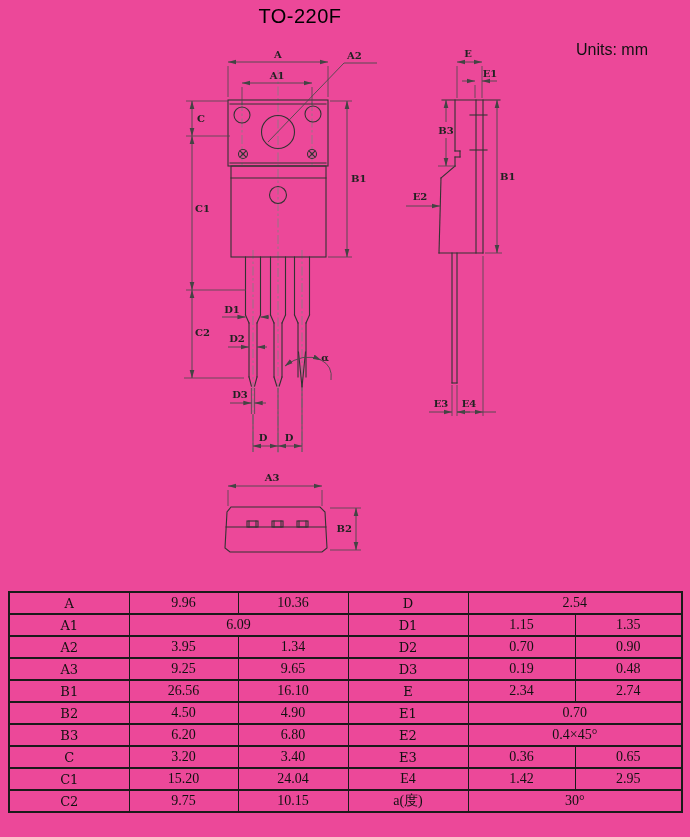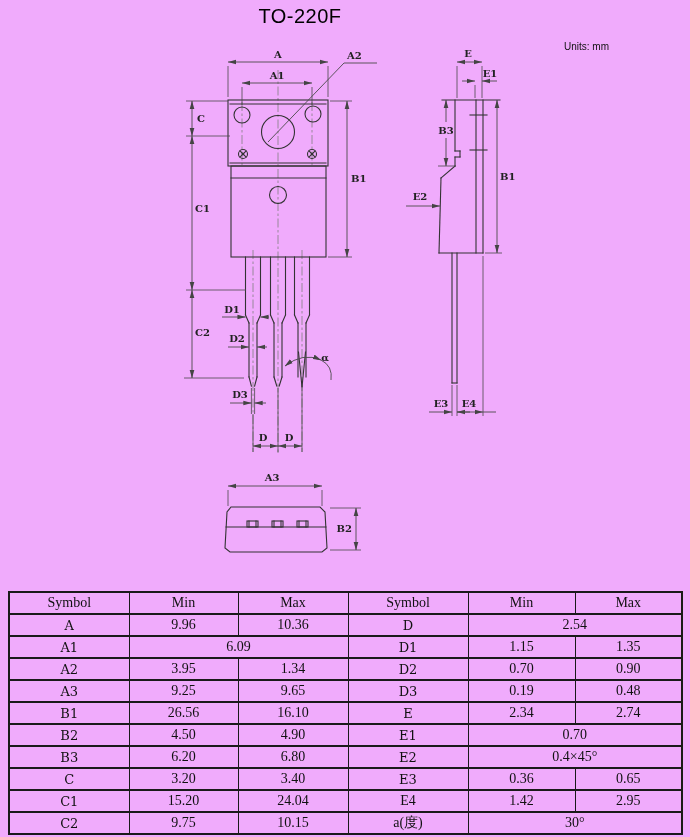--- a/index.html
+++ b/index.html
@@ -1,20 +1,20 @@
 <!DOCTYPE html>
 <html><head>
 <meta charset="utf-8">
 <style>
   html,body{margin:0;padding:0;background:#fff;}
-  #page{position:relative;width:690px;height:837px;background:#f0abfc;overflow:hidden;
+  #page{position:relative;width:690px;height:837px;background:#ec4899;overflow:hidden;
         font-family:"Liberation Sans",sans-serif;}
   .doc-title{position:absolute;top:5px;left:0;width:600px;text-align:center;
              font-size:20px;color:#000;letter-spacing:0.5px;}
-  .units{position:absolute;top:41px;left:564px;font-size:10px;color:#111;}
+  .units{position:absolute;top:41px;left:576px;font-size:16px;color:#111;}
   svg{position:absolute;top:0;left:0;}
   .part{stroke:#333;stroke-width:1.1;fill:none;stroke-linecap:square;}
   .dim{stroke:#4a4a4a;stroke-width:0.9;fill:none;}
   .ext{stroke:#4a4a4a;stroke-width:0.8;fill:none;}
   .cl{stroke:#828282;stroke-width:0.8;fill:none;stroke-dasharray:9 2.5 2.5 2.5;}
   .lbl{font:700 10px "DejaVu Serif",serif;fill:#222;}
   table.dim-table{position:absolute;left:8px;top:591px;width:673px;border-collapse:collapse;
         table-layout:fixed;font-family:"Liberation Serif",serif;font-size:14px;color:#111;
         border:2px solid #1a1a1a;}
   table.dim-table td,table.dim-table th{border:1px solid #1a1a1a;border-top-width:2px;
@@ -245,28 +245,20 @@
   <table class="dim-table">
     <colgroup>
       <col style="width:120px">
         <col style="width:109px">
         <col style="width:110px">
       <col style="width:120px">
         <col style="width:107px">
         <col style="width:107px">
     </colgroup>
     <tbody>
-        <tr>
-      <th>Symbol</th>
-      <th>Min</th>
-      <th>Max</th>
-      <th>Symbol</th>
-      <th>Min</th>
-      <th>Max</th>
-    </tr>
     <tr>
       <td class="sym">A</td>
       <td>9.96</td>
       <td>10.36</td>
       <td class="sym">D</td>
       <td colspan="2">2.54</td>
     </tr>
     <tr>
       <td class="sym">A1</td>
       <td colspan="2">6.09</td>

